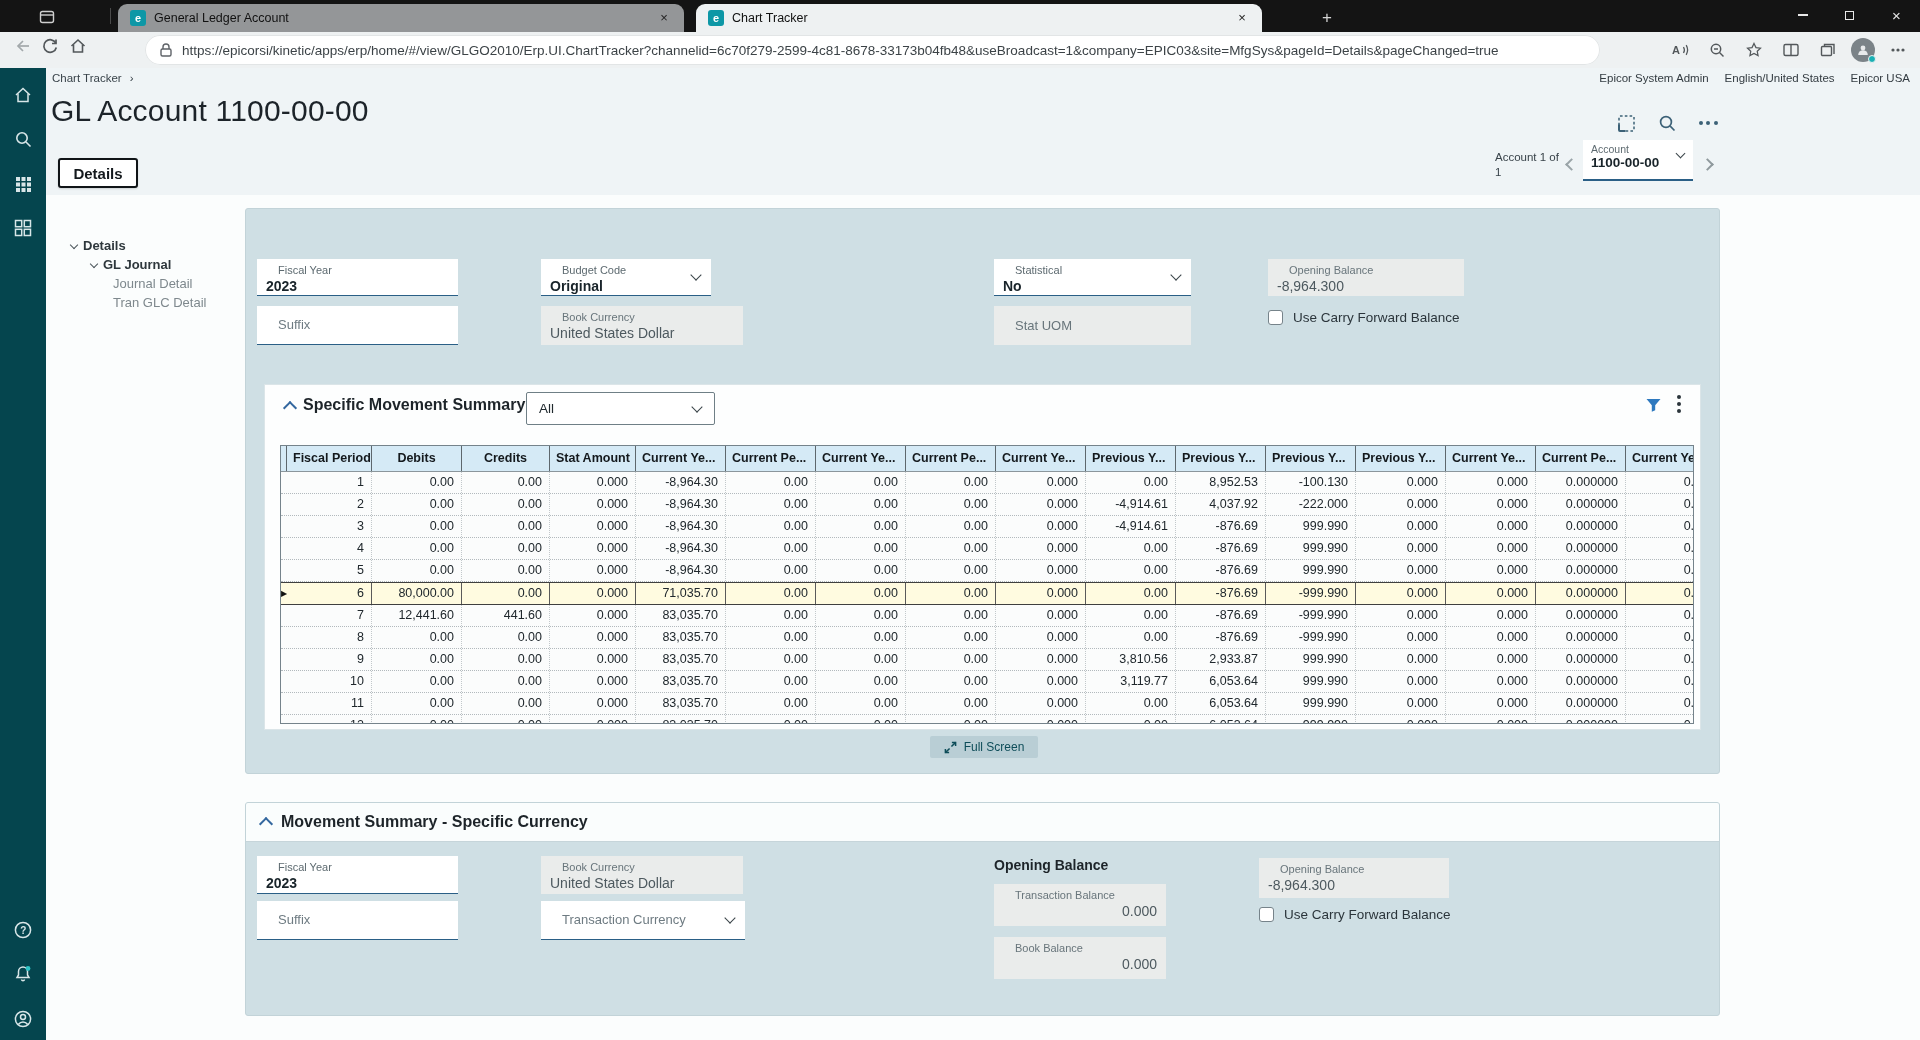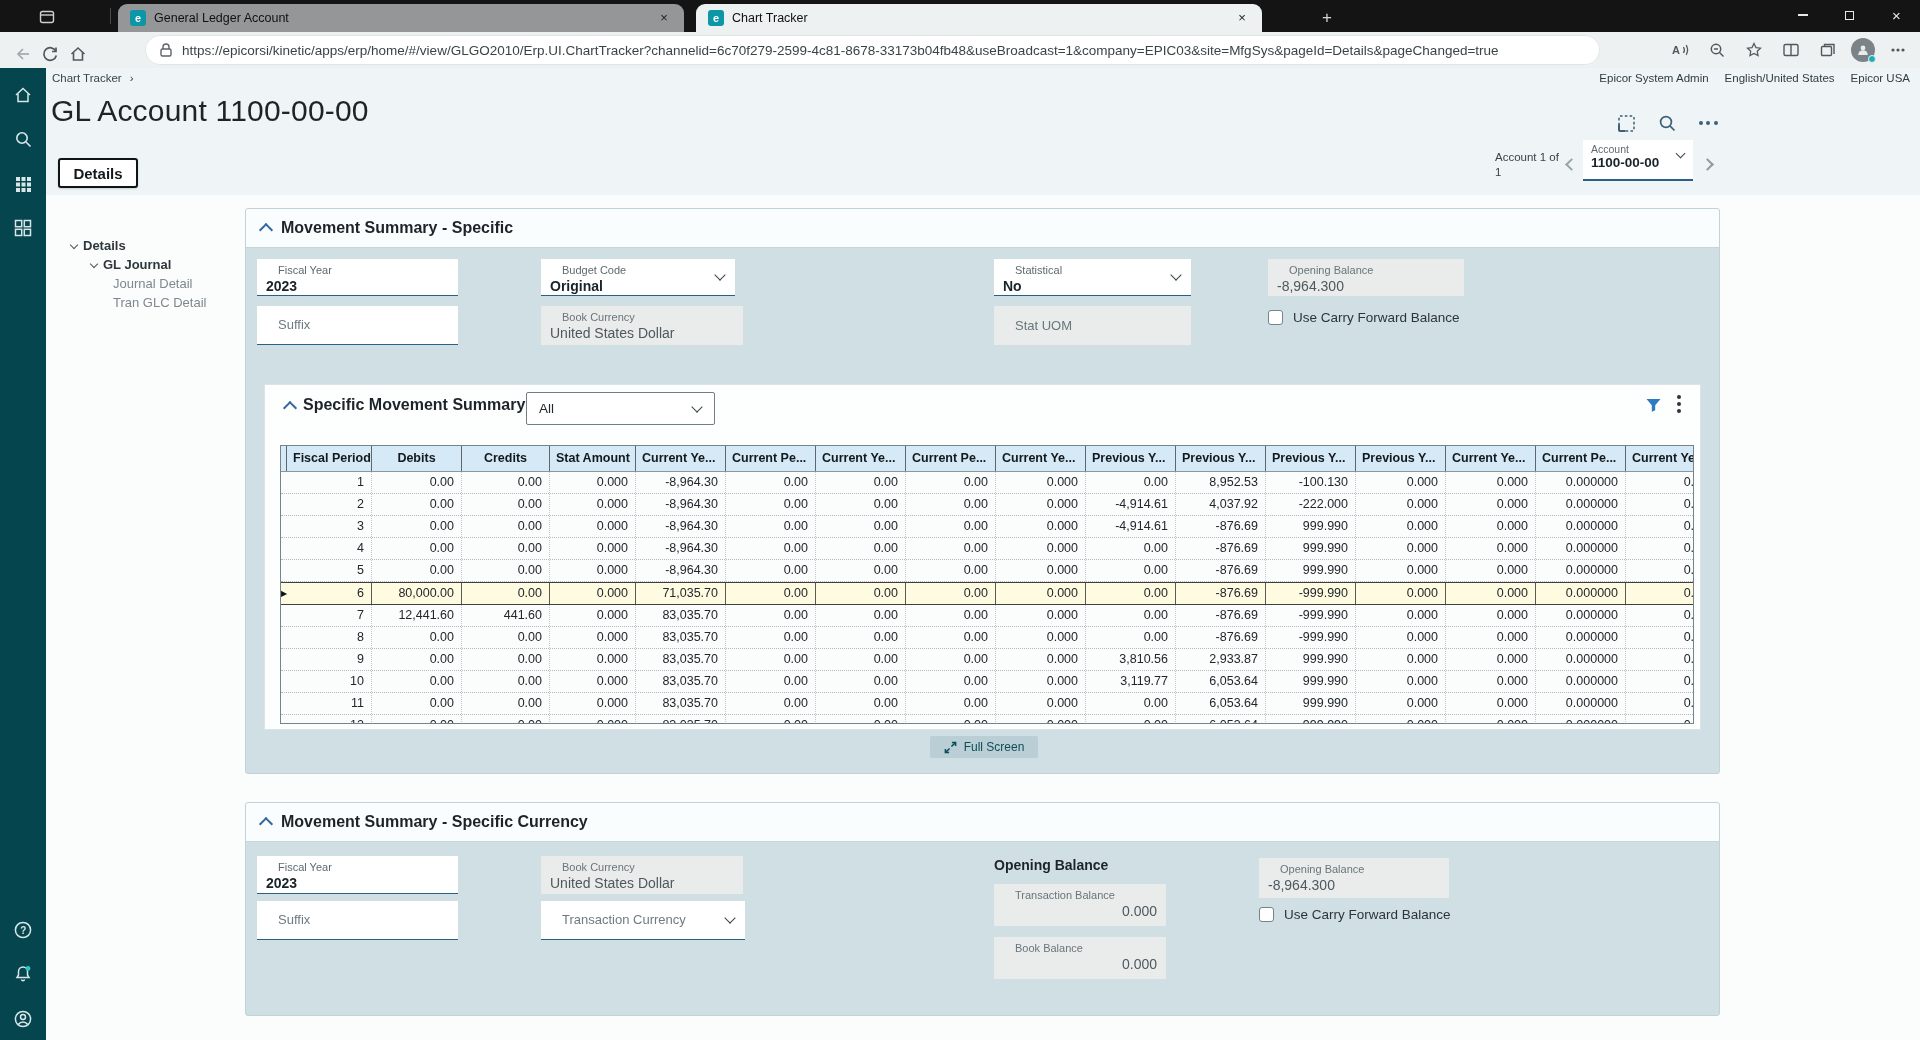--- a/index.html
+++ b/index.html
@@ -16,21 +16,21 @@
   .tab.active { left:696px; background:#eef1f2; }
   .favicon { width:16px; height:16px; border-radius:3px; background:#0d97a6; color:#fff; font-size:11px; font-weight:bold; display:flex; align-items:center; justify-content:center; margin-right:8px; }
   .tab-label { flex:1; white-space:nowrap; overflow:hidden; }
   .tab-close { width:16px; height:16px; font-size:13px; line-height:15px; text-align:center; color:#222; border-radius:3px; }
   .newtab { position:absolute; left:1316px; top:8px; width:22px; height:22px; color:#d5d5d5; font-size:17px; line-height:20px; text-align:center; }
   .wctrl { position:absolute; top:0; height:30px; width:47px; display:flex; align-items:center; justify-content:center; color:#e8e8e8; }
   .wc-min span { display:block; width:10px; height:1.5px; background:#e8e8e8; }
   .wc-max span { display:block; width:9px; height:9px; border:1.4px solid #e8e8e8; }
   .wc-close { font-size:15px; }
 
-  .toolbar { position:absolute; left:0; top:32px; width:1920px; height:36px; background:#eef1f2; display:flex; align-items:flex-end; }
+  .toolbar { position:absolute; left:0; top:32px; width:1920px; height:36px; background:#eef1f2; display:flex; align-items:flex-start; }
   .nav-ic { width:28px; height:28px; display:flex; align-items:center; justify-content:center; }
   .urlbar { position:absolute; left:145px; top:3px; width:1455px; height:30px; background:#fff; border-radius:15px; display:flex; align-items:center; padding:0 14px; box-shadow:0 0 0 1px #e2e5e6 inset; }
   .url-text { font-size:13.5px; color:#3c4347; white-space:nowrap; overflow:hidden; margin-left:9px; }
   .right-ics { position:absolute; right:8px; top:3px; height:30px; display:flex; align-items:center; gap:9px; }
   .r-ic { width:28px; height:28px; display:flex; align-items:center; justify-content:center; }
   .avatar { width:24px; height:24px; border-radius:50%; background:#7b8388; position:relative; display:flex; align-items:center; justify-content:center; }
   .avatar .dot { position:absolute; right:-1px; bottom:-1px; width:8px; height:8px; border-radius:50%; background:#19b0b4; border:1.5px solid #eef1f2; }
 
   
   .rail { position:absolute; left:0; top:68px; width:46px; height:972px; background:#05454e; }
@@ -322,34 +322,30 @@
     </div>
 
     <span class="tchev" style="left:25px;top:174px"></span>
     <div class="tree-item branch" style="left:37px;top:170px">Details</div>
     <span class="tchev" style="left:45px;top:193px"></span>
     <div class="tree-item branch" style="left:57px;top:189px">GL Journal</div>
     <div class="tree-item leaf" style="left:67px;top:208px">Journal Detail</div>
     <div class="tree-item leaf" style="left:67px;top:227px">Tran GLC Detail</div>
 
     <div class="card" style="top:140px;height:566px">
-      <div class="card-hd">
-        <span class="caret-up"></span>
-        <span class="cap">Movement Summary - Specific</span>
-      </div>
 
       <div class="field" style="left:11px;top:50px;width:201px;height:37px">
         <div class="lb">Fiscal Year</div>
         <div class="vl">2023</div>
       </div>
       <div class="field empty" style="left:11px;top:97px;width:201px;height:39px">
         <div class="lb">Suffix</div>
       </div>
 
-      <div class="field" style="left:295px;top:50px;width:194px;height:37px">
+      <div class="field" style="left:295px;top:50px;width:170px;height:37px">
         <div class="lb">Budget Code</div>
         <div class="vl">Original</div>
         <span class="chev"></span>
       </div>
       <div class="field disabled" style="left:295px;top:97px;width:202px;height:39px">
         <div class="lb">Book Currency</div>
         <div class="vl">United States Dollar</div>
       </div>
 
       <div class="field" style="left:748px;top:50px;width:197px;height:37px">

